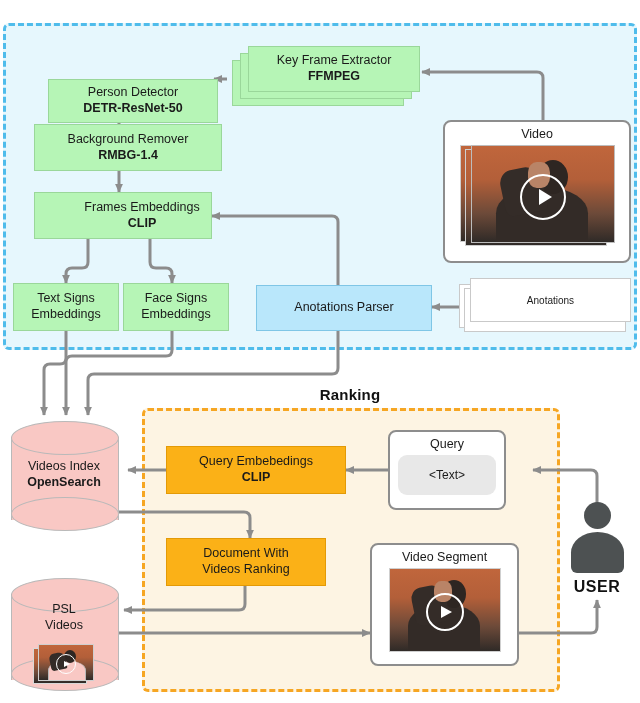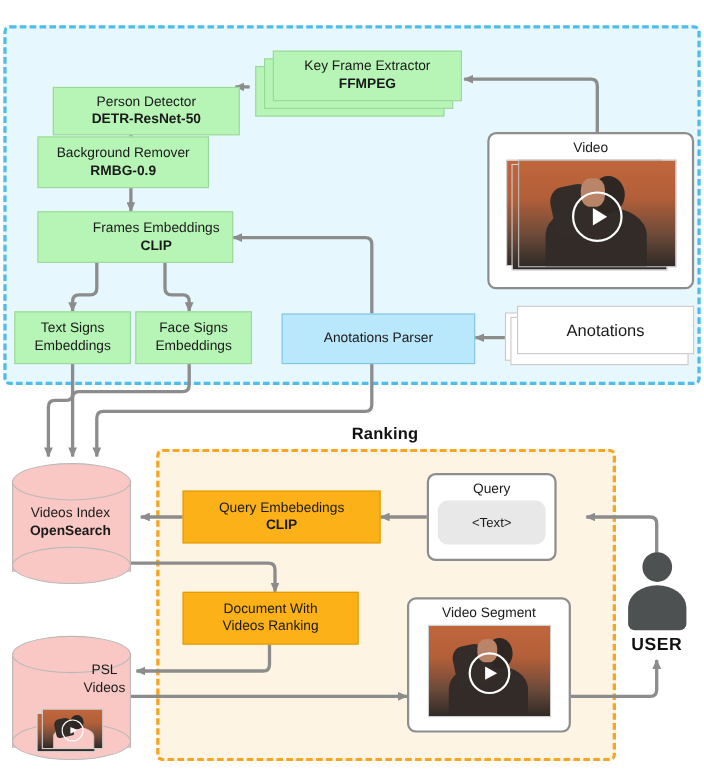--- a/index.html
+++ b/index.html
@@ -140,23 +140,23 @@
 
   <div class="stackwrap" style="left:232px;top:46px;width:188px;height:62px;">
     <div class="stacklayer green" style="left:0px;top:14px;width:172px;height:46px;"></div>
     <div class="stacklayer green" style="left:8px;top:7px;width:172px;height:46px;"></div>
     <div class="stacklayer node green" style="left:16px;top:0px;width:172px;height:46px;">
       <span class="l1">Key Frame Extractor</span>
       <span class="l2">FFMPEG</span>
     </div>
   </div>
 
-  <div class="abs node green" style="left:34px;top:124px;width:156px;height:47px;">
+  <div class="abs node green" style="left:34px;top:124px;width:188px;height:47px;">
     <span class="l1">Background Remover</span>
-    <span class="l2">RMBG-0.9</span>
+    <span class="l2">RMBG-1.4</span>
   </div>
 
   <div class="abs node green" style="left:34px;top:192px;width:178px;height:47px;padding-left:38px;">
     <span class="l1">Frames Embeddings</span>
     <span class="l2">CLIP</span>
   </div>
 
   <div class="abs node green" style="left:13px;top:283px;width:106px;height:48px;">
     <span class="l1">Text Signs</span>
     <span class="l1">Embeddings</span>
@@ -189,39 +189,39 @@
 
   <div class="abs node blue" style="left:256px;top:285px;width:176px;height:46px;">
     <span class="l1">Anotations Parser</span>
   </div>
 
   <div class="stackwrap" style="left:459px;top:278px;width:172px;height:58px;">
     <div class="stacklayer doc" style="left:0px;top:6px;width:160px;height:44px;"></div>
     <div class="stacklayer doc" style="left:5px;top:10px;width:162px;height:44px;"></div>
     <div class="stacklayer doc" style="left:11px;top:0px;width:161px;height:44px;
          display:flex;align-items:center;justify-content:center;">
-      <span style="font-size:15px;">Anotations</span>
+      <span style="font-size:10px;">Anotations</span>
     </div>
   </div>
 
   <div class="cyl" style="left:11px;top:421px;width:106px;height:115px;">
     <div class="body" style="top:16px;width:106px;height:83px;"></div>
     <div class="bot" style="top:76px;width:106px;height:32px;"></div>
     <div class="top" style="top:0px;width:106px;height:32px;"></div>
     <div class="lbl" style="top:38px;">
       <span>Videos Index</span><br>
       <b>OpenSearch</b>
     </div>
   </div>
 
   <div class="cyl" style="left:11px;top:578px;width:106px;height:118px;">
     <div class="body" style="top:16px;width:106px;height:86px;"></div>
     <div class="bot" style="top:79px;width:106px;height:32px;"></div>
     <div class="top" style="top:0px;width:106px;height:32px;"></div>
-    <div class="lbl" style="top:24px;padding-left:31px;">
+    <div class="lbl" style="top:24px;">
       <span>PSL</span><br>
       <span>Videos</span>
     </div>
     <div style="position:absolute;left:22px;top:66px;width:64px;height:40px;z-index:5;">
       <div class="thumb" style="position:absolute;left:0;top:4px;width:52px;height:34px;
            border:1px solid #d8d8d8;"></div>
       <div class="thumb" style="position:absolute;left:5px;top:0px;width:54px;height:35px;
            border:1px solid #cfcfcf;">
         <div class="body" style="left:9px;top:16px;width:36px;height:22px;"></div>
         <div class="head" style="left:25px;top:5px;width:12px;height:13px;"></div>

